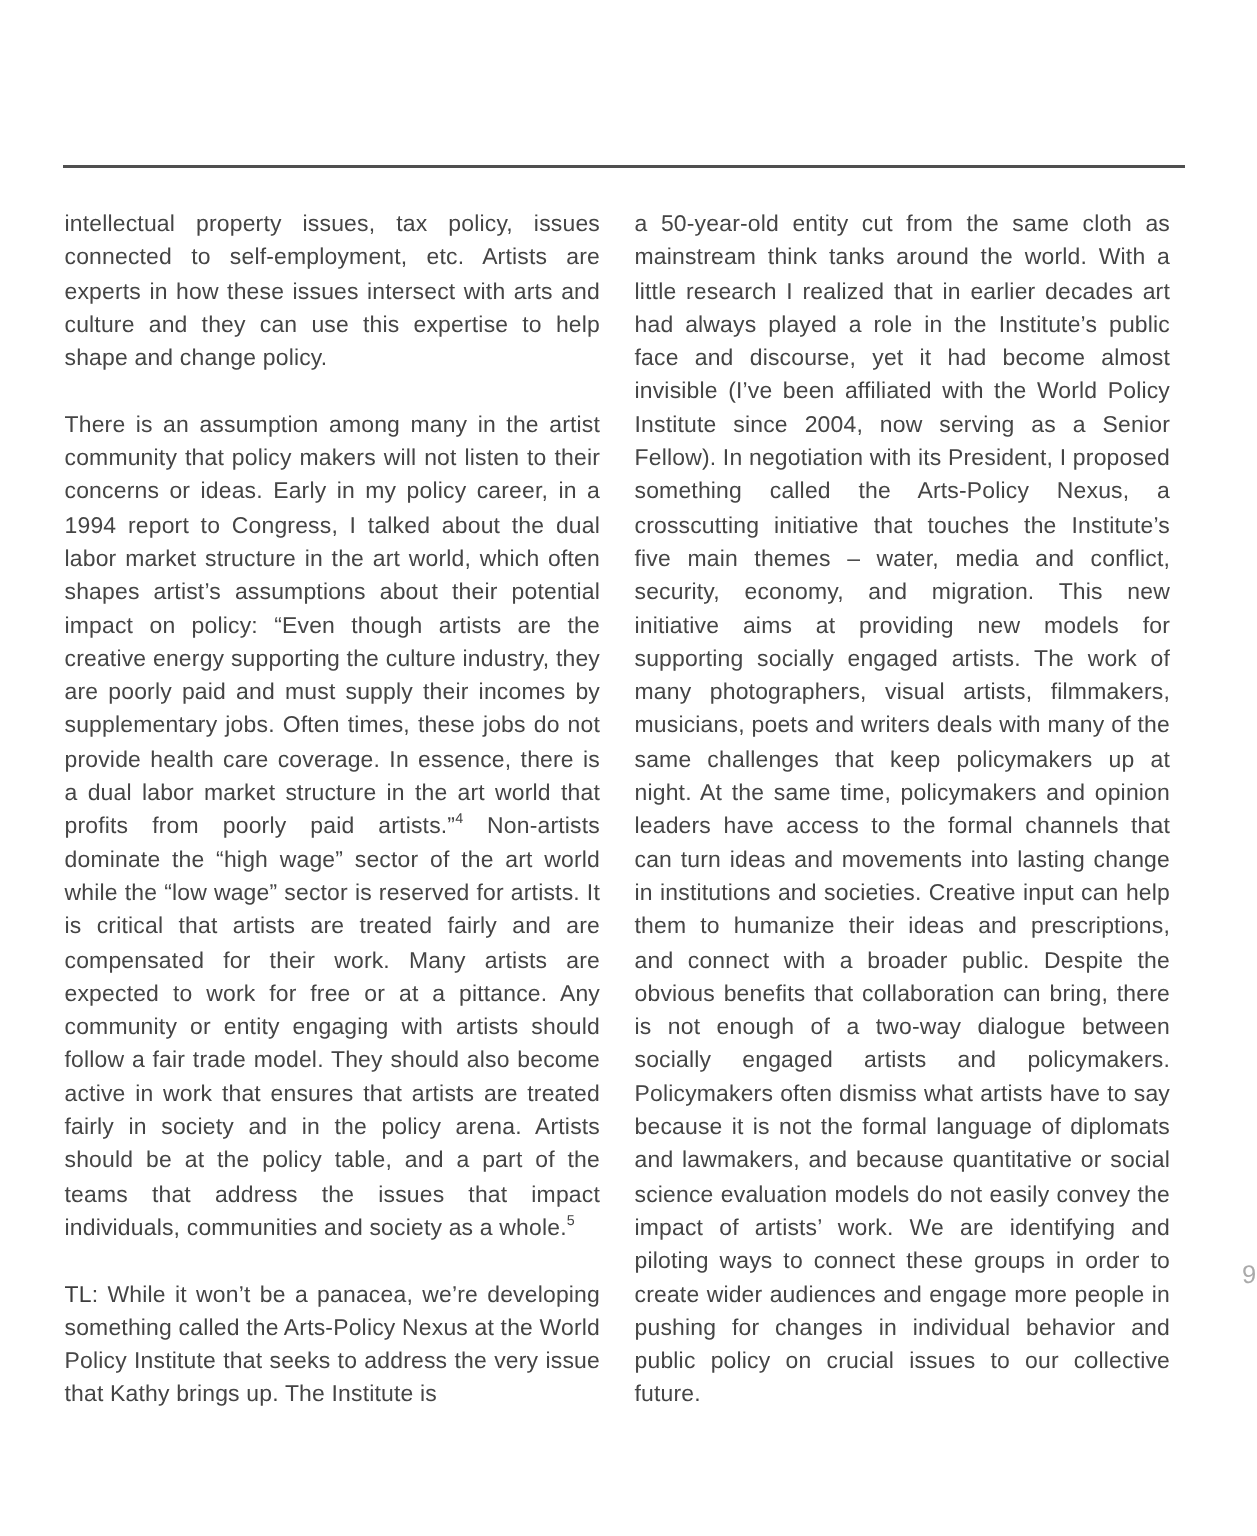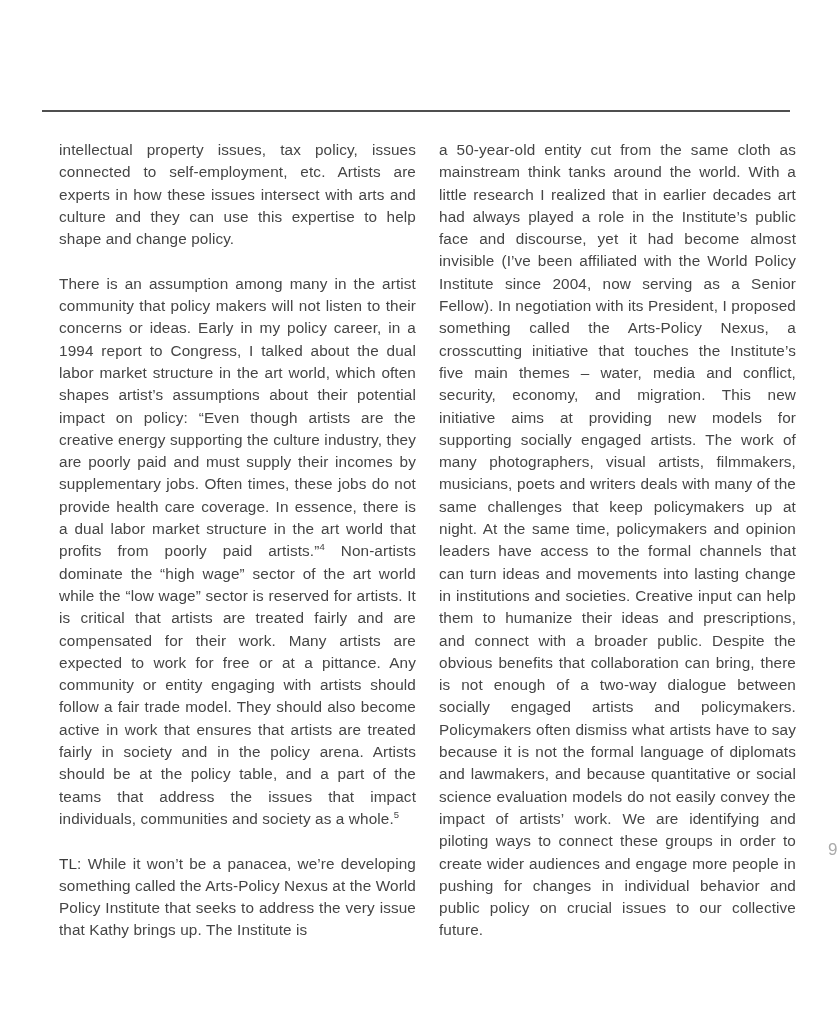--- a/index.html
+++ b/index.html
@@ -23,21 +23,20 @@
     height: 2px;
     background: #4f4f4f;
   }
   .text-columns {
     position: absolute;
     left: 43px;
     top: 139px;
     width: 737px;
     display: flex;
     gap: 23px;
-    margin-left: 16px;
   }
   .column {
     width: 357px;
     text-align: justify;
     font-size: 15.3px;
     line-height: 22.3px;
     color: #454545;
     letter-spacing: 0.12px;
   }
   .column p {

